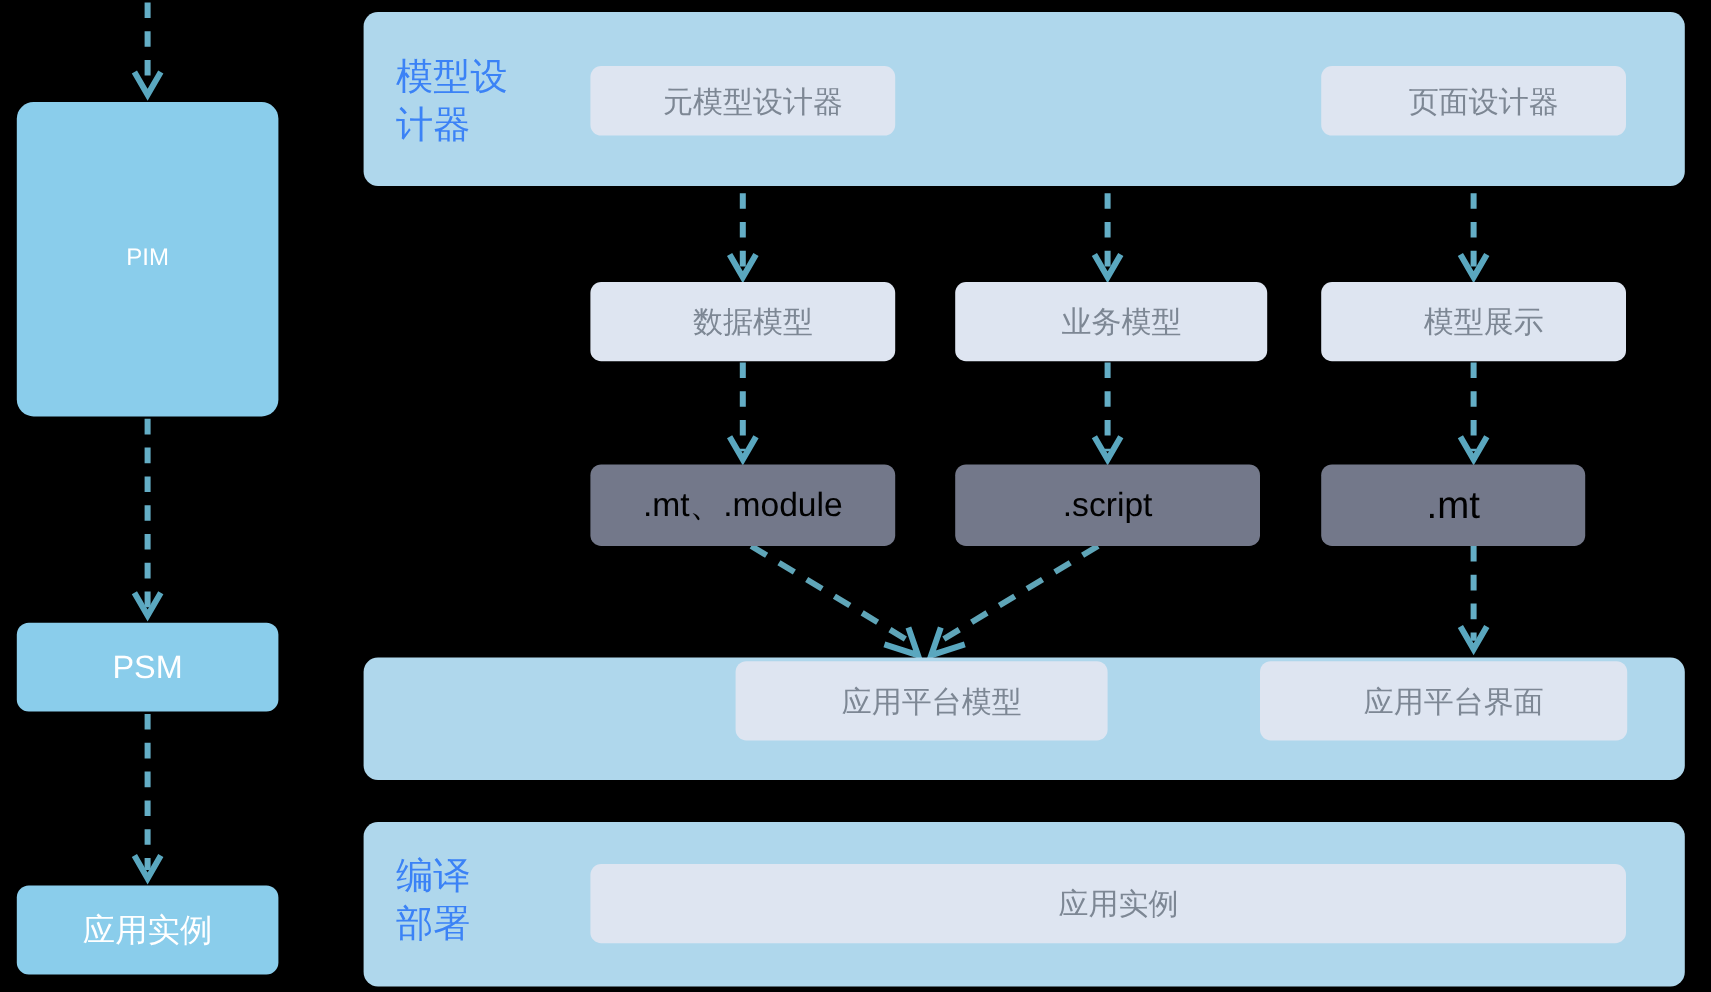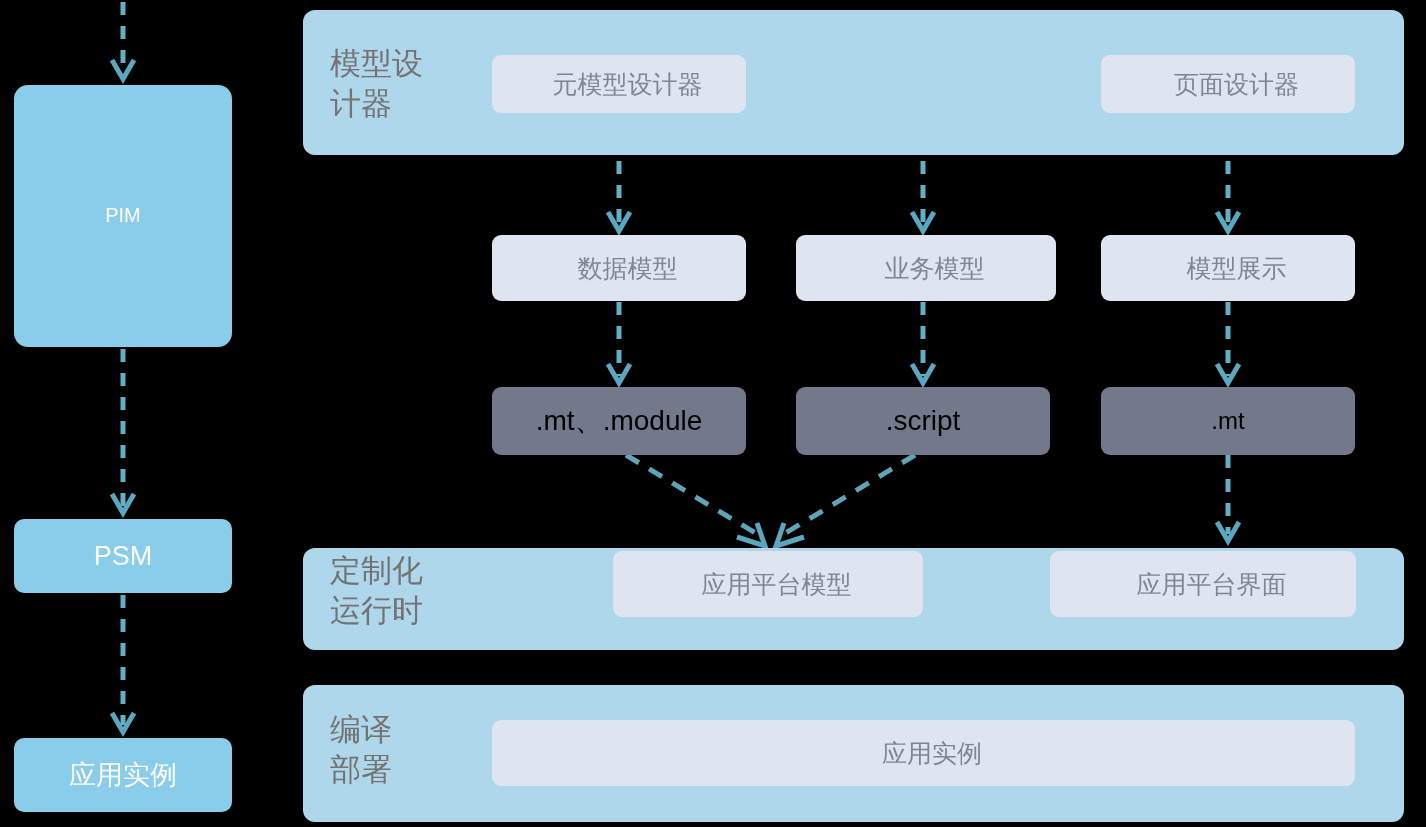--- a/index.html
+++ b/index.html
@@ -10,21 +10,21 @@
   .box{position:absolute;box-sizing:border-box;display:flex;
        align-items:center;justify-content:center;text-align:center;
        white-space:pre-line;line-height:1.28;}
 
   
   .pim-box{background:#8ACDEB;color:#ffffff;border-radius:10px;}
   .pim-big{border-radius:14px;}
 
   
   .band{position:absolute;background:#AFD7EC;border-radius:12px;}
-  .band-label{position:absolute;color:#737373;white-space:pre-line;
+  .band-label{position:absolute;color:#3b82f6;white-space:pre-line;
               line-height:1.30;text-align:left;font-weight:400;}
 
   
   .chip{position:absolute;box-sizing:border-box;background:#DEE5F1;
         color:#7D8794;border-radius:9px;display:flex;align-items:center;
         justify-content:center;text-align:center;padding-left:17px;}
 
   
   .dark{position:absolute;box-sizing:border-box;background:#73788A;
         color:#000000;border-radius:9px;display:flex;align-items:center;
@@ -93,25 +93,23 @@
 
   <div class="chip" style="left:492px;top:55px;width:254px;height:58px;font-size:25px;">元模型设计器</div>
   <div class="chip" style="left:492px;top:235px;width:254px;height:66px;font-size:25px;">数据模型</div>
 
   <div class="chip" style="left:1101px;top:55px;width:254px;height:58px;font-size:25px;">页面设计器</div>
   <div class="chip" style="left:796px;top:235px;width:260px;height:66px;font-size:25px;">业务模型</div>
   <div class="chip" style="left:1101px;top:235px;width:254px;height:66px;font-size:25px;">模型展示</div>
 
   <div class="dark" style="left:492px;top:387px;width:254px;height:68px;font-size:28px;">.mt、.module</div>
   <div class="dark" style="left:796px;top:387px;width:254px;height:68px;font-size:28px;">.script</div>
-  <div class="dark" style="left:1101px;top:387px;width:254px;height:68px;font-size:24px;">.mt</div>
+  <div class="dark" style="left:1101px;top:387px;width:220px;height:68px;font-size:32px;">.mt</div>
 
   <div class="band" style="left:303px;top:548px;width:1101px;height:102px;"></div>
-  <div class="band-label" style="left:330px;top:551px;width:170px;font-size:31px;">定制化
-运行时</div>
 
   <div class="chip" style="left:613px;top:551px;width:310px;height:66px;font-size:25px;">应用平台模型</div>
   <div class="chip" style="left:1050px;top:551px;width:306px;height:66px;font-size:25px;">应用平台界面</div>
 
   <div class="band" style="left:303px;top:685px;width:1101px;height:137px;"></div>
   <div class="band-label" style="left:330px;top:710px;width:170px;font-size:31px;">编译
 部署</div>
 
   <div class="chip" style="left:492px;top:720px;width:863px;height:66px;font-size:25px;">应用实例</div>
 

